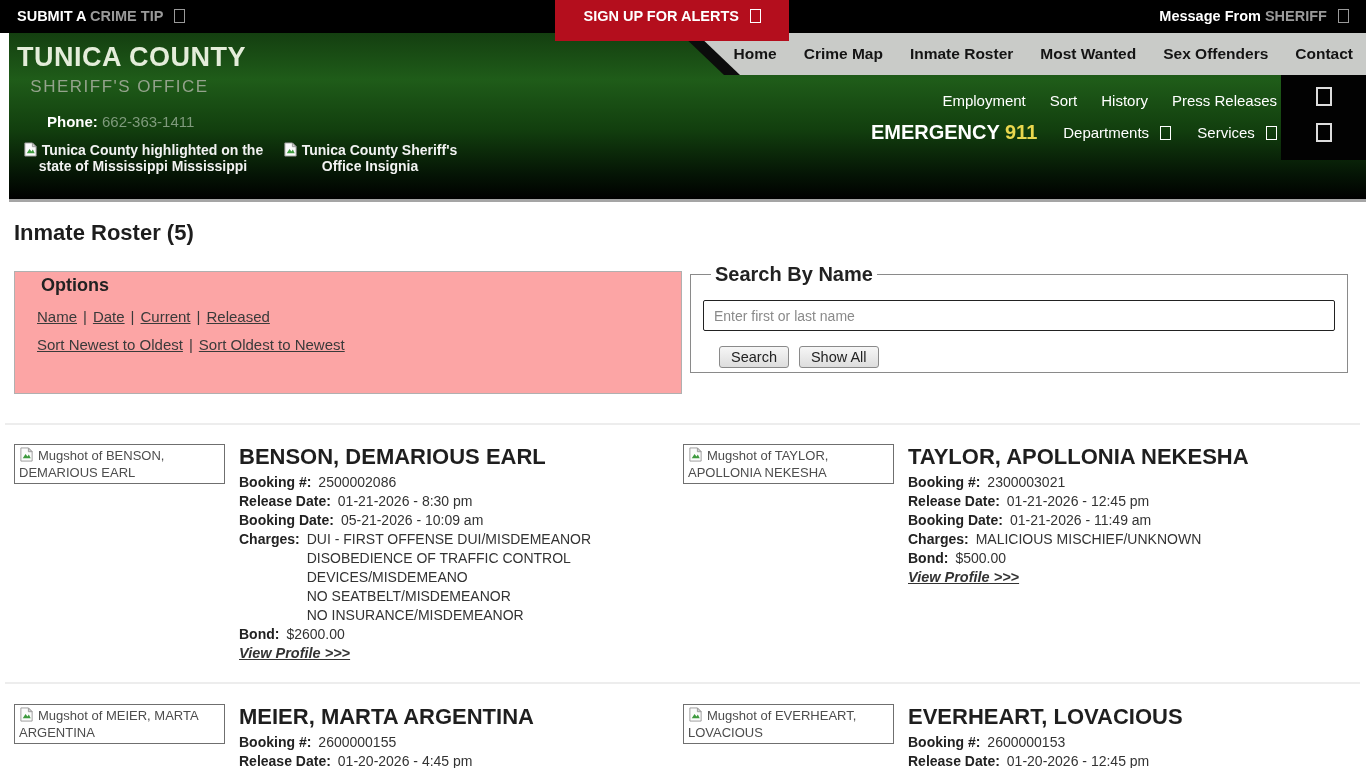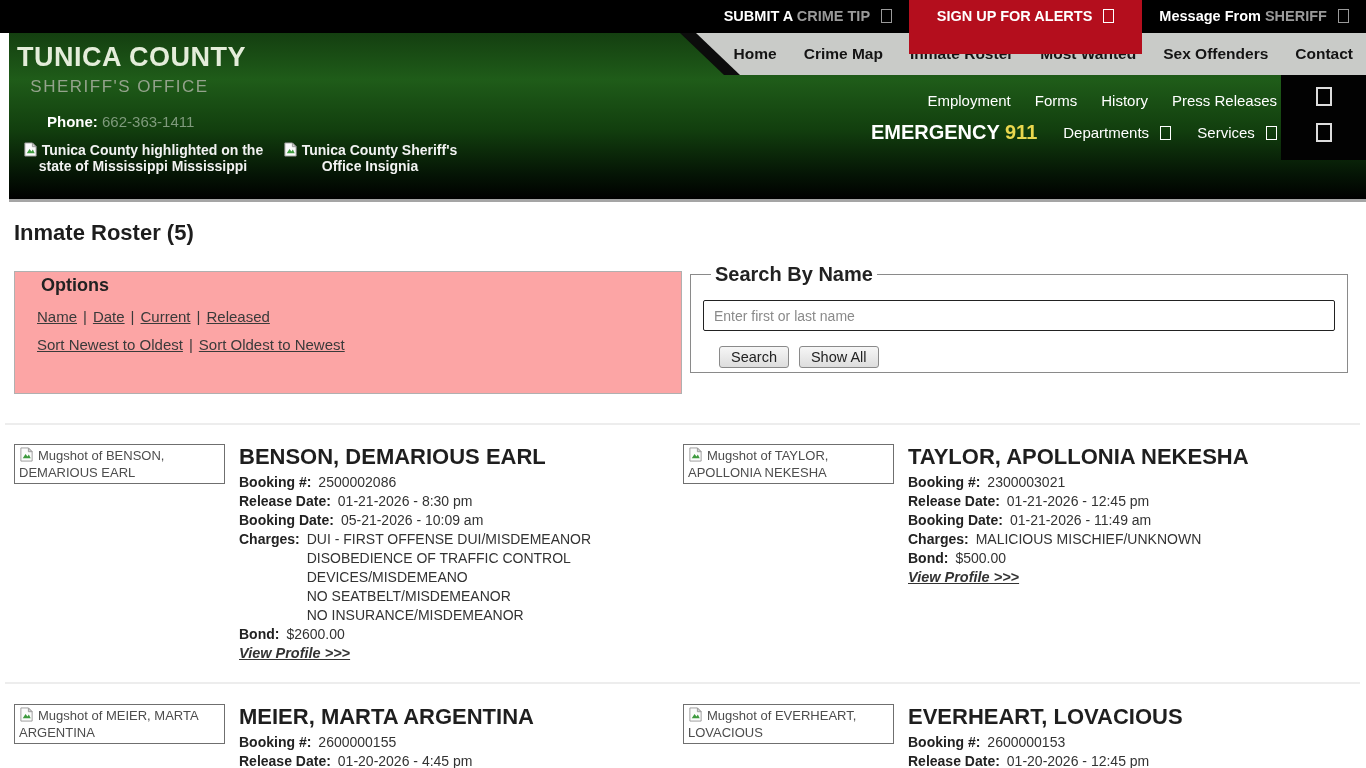--- a/index.html
+++ b/index.html
@@ -2,25 +2,25 @@
 <html><head>
 <meta charset="utf-8">
 <style>
   * { margin:0; padding:0; box-sizing:border-box; }
   html,body { background:#fff; }
   body { font-family:"Liberation Sans", sans-serif; }
   #page { position:relative; width:1366px; height:768px; overflow:hidden; background:#fff; }
 
   
   .topbar { position:absolute; top:0; left:0; width:1366px; height:33px; background:#000;
-            display:flex; justify-content:flex-end; align-items:flex-start; z-index:30; }
+            display:flex; justify-content:space-between; align-items:flex-start; z-index:30; }
   .topbar-item { height:33px; line-height:33px; padding:0 17px; font-size:14.5px; font-weight:bold;
                  color:#fff; white-space:nowrap; cursor:pointer; }
   .topbar-item .muted { color:#9a9a9a; }
-  .topbar-item.alert { background:#b40e1d; height:54px; padding:0 28px; }
+  .topbar-item.alert { background:#b40e1d; height:41px; padding:0 28px; }
   .tofu { display:inline-block; width:11px; height:14px; border:1px solid currentColor;
           margin-left:7px; vertical-align:-2px; }
 
   
   .header { position:absolute; top:33px; left:9px; width:1366px; height:169px;
             background:linear-gradient(180deg,#143f10 0%, #1f5c19 28%, #123f0e 58%, #051505 85%, #000 100%);
             border-bottom:3px solid #a5a5a5; z-index:10; }
   .logo-county { position:absolute; left:8px; top:9px; font-size:27px; font-weight:bold;
                  color:#e4edda; letter-spacing:.5px; white-space:nowrap; }
   .logo-office { position:absolute; left:8px; top:44px; width:205px; text-align:center;
@@ -163,21 +163,21 @@
       <a>Crime Map</a>
       <a>Inmate Roster</a>
       <a>Most Wanted</a>
       <a>Sex Offenders</a>
       <a>Contact</a>
     </nav>
   </div>
 
   <div class="subnav">
     <a>Employment</a>
-    <a>Forms</a>
+    <a>Sort</a>
     <a>History</a>
     <a>Press Releases</a>
   </div>
 
   <div class="emrow">
     <div class="emergency">
       <span>EMERGENCY</span>
       <span class="n911">911</span>
     </div>
     <a class="ddl">

